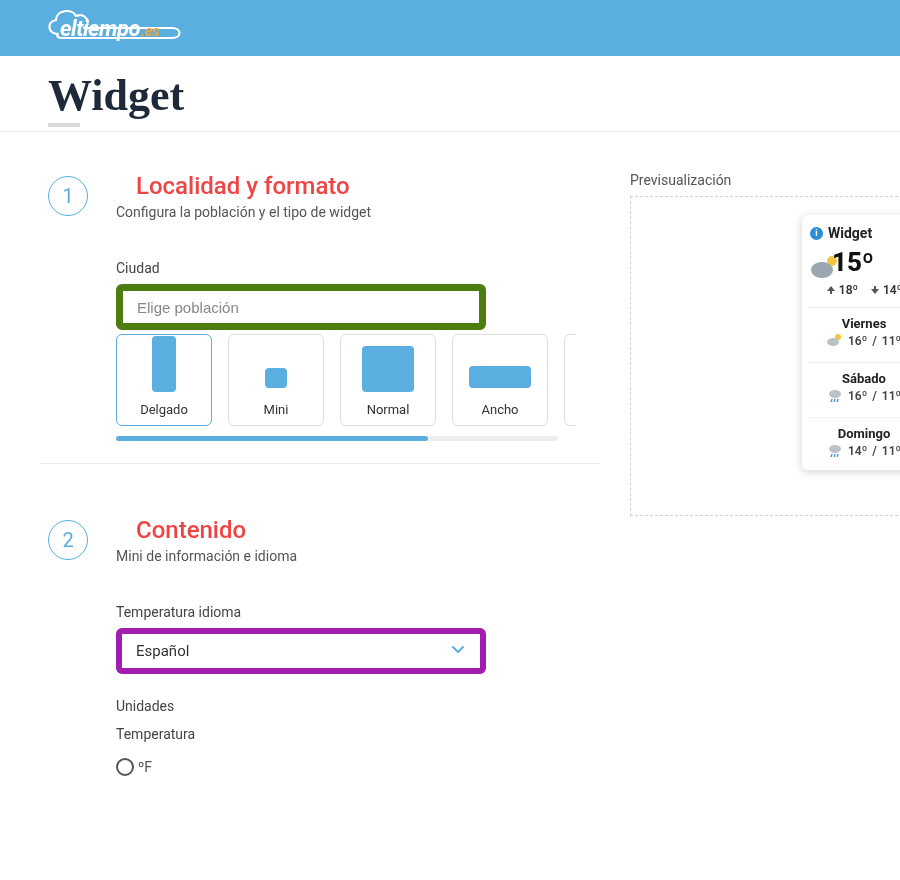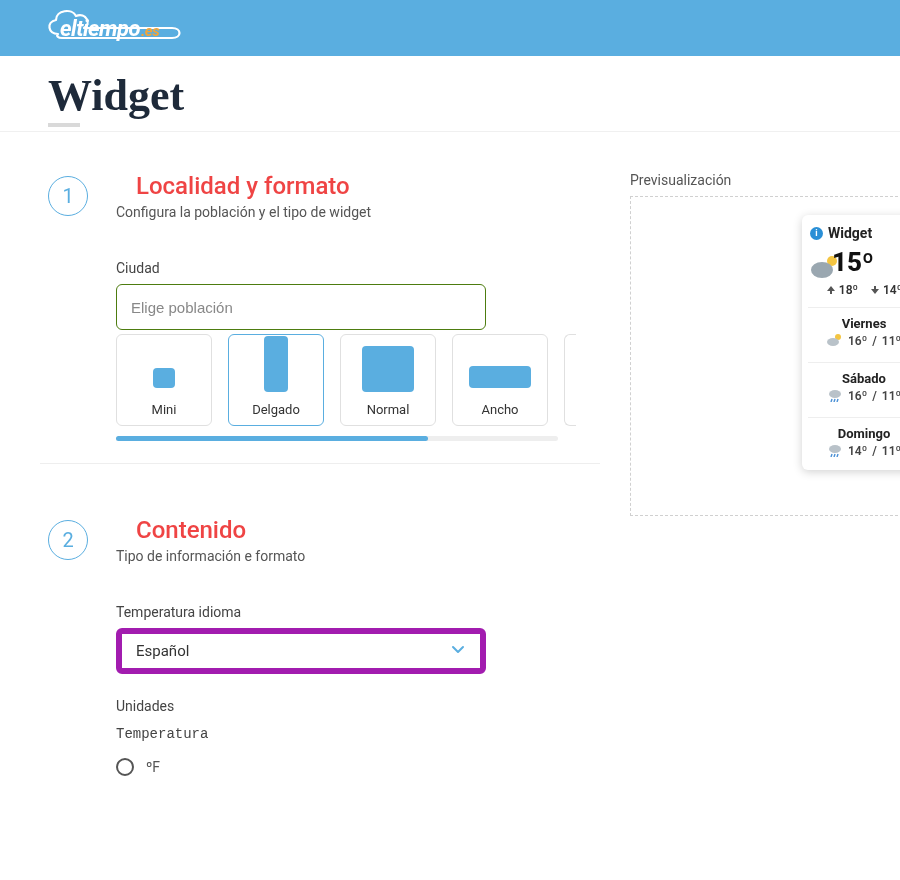--- a/index.html
+++ b/index.html
@@ -17,39 +17,39 @@
   .content { display: flex; padding: 40px 0 0 48px; }
   .left { flex: 0 0 530px; }
   .right { flex: 1; padding-left: 30px; }
   .edit-complete { font-size: 15px; color: #444; margin-bottom: 26px; }
   .step { display: flex; margin-bottom: 30px; }
   .step-circle { flex: 0 0 40px; width: 40px; height: 40px; border: 1.5px solid #5aaee0; border-radius: 50%; display: flex; align-items: center; justify-content: center; color: #5aaee0; font-size: 20px; font-weight: 400; margin-right: 28px; margin-top: 4px; }
   .step-body { flex: 1; }
   .step-title { font-size: 24px; font-weight: 500; color: #ef4444; margin-left: 20px; }
   .step-sub { font-size: 14px; color: #555; margin-top: 4px; }
   .field-label { font-size: 14px; color: #444; margin-top: 40px; margin-bottom: 8px; }
-  .city-input { width: 370px; height: 46px; border: 1px solid #4d7c0f; border-radius: 6px; padding: 0 14px; font-size: 15px; color: #4d7c0f; }
+  .city-input { width: 370px; height: 46px; border: 7px solid #4d7c0f; border-radius: 6px; padding: 0 14px; font-size: 15px; color: #4d7c0f; }
   .city-input::placeholder { color: #888; }
   .version-row { display: flex; gap: 16px; margin-top: 4px; position: relative; }
   .version-card { width: 96px; height: 92px; border: 1px solid #e0e0e0; border-radius: 6px; display: flex; flex-direction: column; align-items: center; justify-content: flex-end; padding-bottom: 8px; cursor: pointer; background: #fff; }
   .version-card.selected { border: 1.5px solid #5aaee0; }
   .version-card .shape { background: #5aaee0; border-radius: 4px; margin-bottom: 14px; }
   .shape-mini { width: 22px; height: 20px; border-radius: 4px; }
   .shape-delgado { width: 24px; height: 56px; border-radius: 4px; margin-bottom: 10px !important; }
   .shape-ancho { width: 62px; height: 22px; border-radius: 4px; }
   .shape-normal { width: 52px; height: 46px; border-radius: 4px; margin-bottom: 10px !important; }
   .version-card .vlabel { font-size: 13px; color: #333; }
   .version-extra { width: 12px; height: 92px; border-left: 1px solid #e0e0e0; border-top: 1px solid #e0e0e0; border-bottom: 1px solid #e0e0e0; border-radius: 6px 0 0 6px; }
   .scroll-track { height: 5px; background: #eee; margin-top: 10px; width: 442px; border-radius: 3px; position: relative; }
   .scroll-thumb { position: absolute; left: 0; top: 0; height: 5px; width: 312px; background: #5aaee0; border-radius: 3px; }
   .hr2 { border-top: 1px solid #eee; margin: 22px 0 22px -76px; width: 560px; }
   .lang-select { width: 370px; height: 46px; border: 6px solid #a21caf; border-radius: 6px; padding: 0 14px; font-size: 15px; color: #333; display: flex; align-items: center; justify-content: space-between; cursor: pointer; }
   .chev { color: #5aaee0; }
-  .units-sub { font-size: 14px; color: #444; margin-top: 12px; font-family: Liberation Mono, monospace; }
-  .radio-row { display: flex; align-items: center; gap: 12px; margin-top: 16px; cursor: pointer; }
+  .units-sub { font-size: 14px; color: #444; margin-top: 12px; }
+  .radio-row { display: flex; align-items: center; gap: 4px; margin-top: 16px; cursor: pointer; }
   .radio { width: 18px; height: 18px; border: 2px solid #555; border-radius: 50%; display: inline-flex; align-items: center; justify-content: center; }
   .radio-label { font-size: 14px; color: #555; }
   .preview-label { font-size: 14px; color: #555; margin-bottom: 8px; }
   .preview-box { border: 1px dashed #d0d0d0; width: 288px; height: 320px; position: relative; border-right: none; }
   .widget-card { position: absolute; right: -8px; top: 18px; width: 124px; background: #fff; border-radius: 6px; box-shadow: 0 2px 10px rgba(0,0,0,0.18); padding: 10px 8px 8px 8px; font-size: 12px; }
   .widget-city { display: flex; align-items: center; gap: 5px; font-weight: 700; color: #222; font-size: 14px; }
   .info-icon { width: 13px; height: 13px; background: #2a8fd6; border-radius: 50%; color: #fff; font-size: 9px; font-weight: 700; display: inline-flex; align-items: center; justify-content: center; }
   .widget-now { display: flex; align-items: center; gap: 6px; margin-top: 6px; }
   .now-temp { font-size: 26px; font-weight: 800; color: #111; }
   .minmax { display: flex; gap: 12px; justify-content: center; margin-top: 6px; font-size: 12px; color: #333; font-weight: 600; }
@@ -87,27 +87,27 @@
     <div class="step">
       <div class="step-circle">1</div>
       <div class="step-body">
         <div class="step-title">Localidad y formato</div>
         <div class="step-sub">Configura la población y el tipo de widget</div>
 
         <div class="field-label">Ciudad</div>
         <input class="city-input" type="text" placeholder="Elige población" style="">
 
         <div class="version-row">
+          <div class="version-card selected">
+            <div class="shape shape-delgado"></div>
+            <div class="vlabel">Delgado</div>
+          </div>
           <div class="version-card">
             <div class="shape shape-mini"></div>
             <div class="vlabel">Mini</div>
-          </div>
-          <div class="version-card selected">
-            <div class="shape shape-delgado"></div>
-            <div class="vlabel">Delgado</div>
           </div>
           <div class="version-card">
             <div class="shape shape-normal"></div>
             <div class="vlabel">Normal</div>
           </div>
           <div class="version-card">
             <div class="shape shape-ancho"></div>
             <div class="vlabel">Ancho</div>
           </div>
           <div class="version-extra"></div>
@@ -117,21 +117,21 @@
         </div>
 
         <div class="hr2"></div>
       </div>
     </div>
 
     <div class="step">
       <div class="step-circle">2</div>
       <div class="step-body">
         <div class="step-title">Contenido</div>
-        <div class="step-sub">Tipo de información e formato</div>
+        <div class="step-sub">Mini de información e idioma</div>
 
         <div class="field-label">Temperatura idioma</div>
         <div class="lang-select">
           <span>Español</span>
           <span class="chev">
             <svg width="16" height="16" viewBox="0 0 16 16">
                 <path d="M3 6 L8 11 L13 6" fill="none" stroke="#5aaee0" stroke-width="2" stroke-linecap="round" stroke-linejoin="round"></path>
               </svg>
           </span>
         </div>

